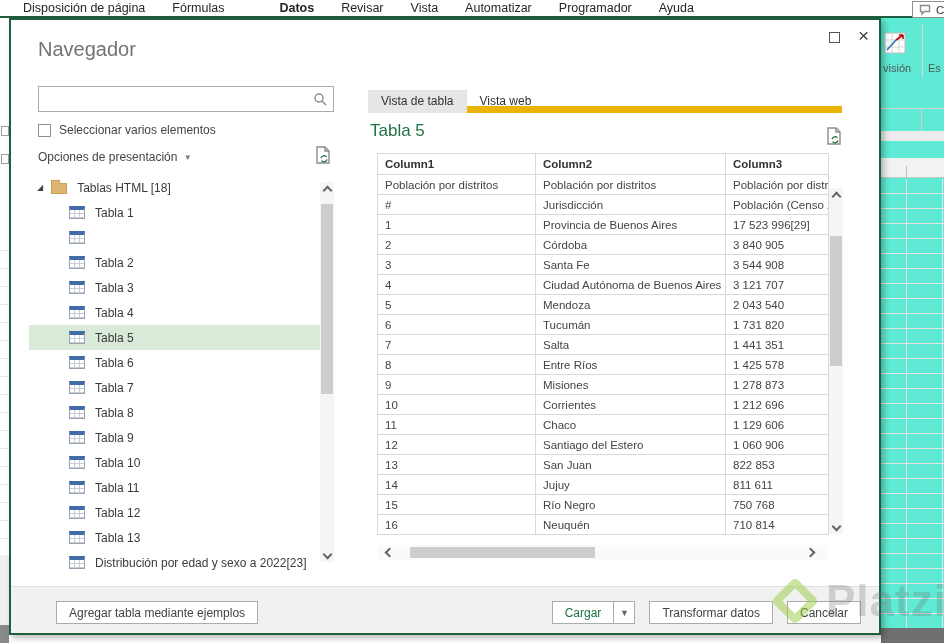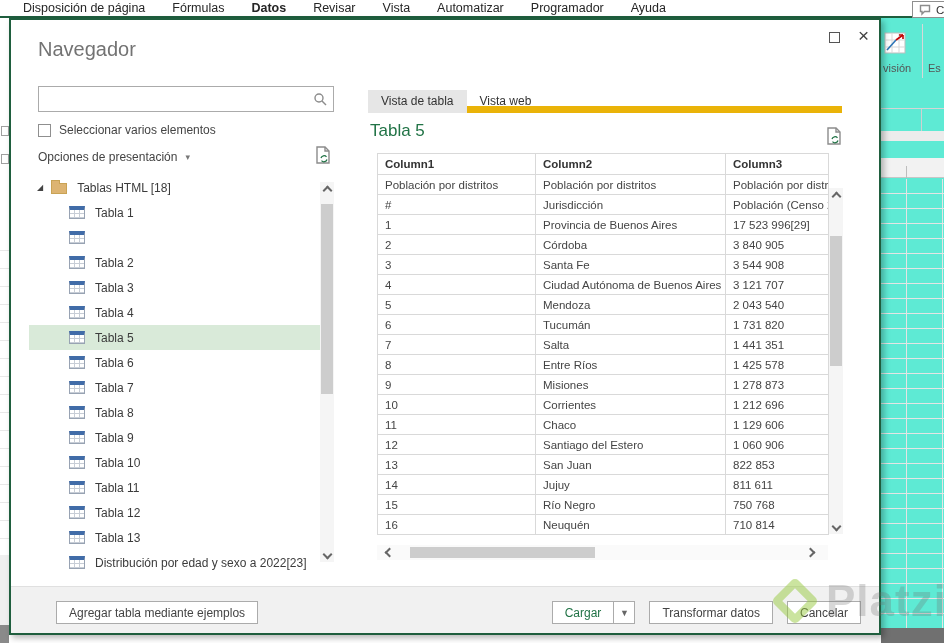--- a/index.html
+++ b/index.html
@@ -4,21 +4,21 @@
 <style>
   * { margin:0; padding:0; box-sizing:border-box; }
   body { font-family:"Liberation Sans", sans-serif; background:#fff; }
   .screen { position:relative; width:944px; height:643px; overflow:hidden; background:#fff; }
 
   
   .tabbar { position:absolute; left:0; top:0; width:944px; height:18px; background:#fff;
             border-bottom:2px solid #1f5e3e; display:flex; align-items:center; gap:27px;
             padding-left:23px; font-size:12.5px; color:#262626; white-space:nowrap; }
   .rtab { cursor:default; }
-  .rtab.active { font-weight:bold; }
+  .rtab.active { font-weight:bold;margin-left:28px; }
   .comment-btn { position:absolute; left:912px; top:1px; height:17px; display:flex; align-items:center;
                  gap:5px; border:1px solid #8f8f8f; background:#fff; padding:0 6px; font-size:11.5px; color:#333; }
 
   
   .bg-right { position:absolute; left:881px; top:18px; width:63px; height:625px; background:#5eead4; }
   .ribbon-divider { position:absolute; left:41px; top:6px; width:1px; height:54px; background:#d8d8d8; }
   .forecast-icon { position:absolute; left:3px; top:14px; }
   .group-label { position:absolute; top:44px; font-size:11px; color:#555; }
   .g1 { left:2px; } .g2 { left:47px; }
   .ribbon-bottom { position:absolute; left:0; top:90px; width:63px; height:1px; background:#d5d5d5; }

